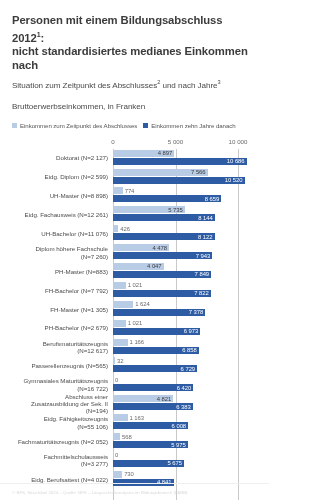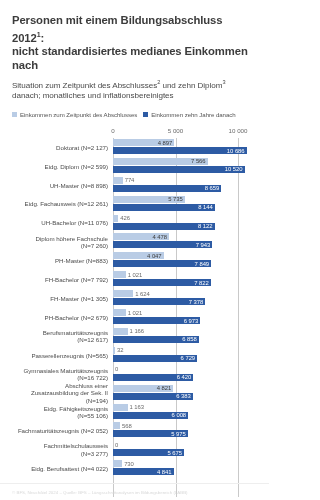--- a/index.html
+++ b/index.html
@@ -88,22 +88,23 @@
 <body>
 
 <div class="wrap">
 
   <div class="title">
     <span>Personen mit einem Bildungsabschluss 2012</span><sup>1</sup><span>:</span><br>
     <span>nicht standardisiertes medianes Einkommen nach</span><br>
   </div>
 
   <div class="subtitle">
-    <span>Situation zum Zeitpunkt des Abschlusses</span><sup>2</sup><span> und zehn Diplom</span><sup>3</sup><br>
-    <span>danach; monatliches und inflationsbereinigtes</span><br>
+    <span>Situation zum Zeitpunkt des Abschlusses</span><sup>2</sup><span> und nach Jahre</span><sup>3</sup><br>
+    <br>
+    <span>Bruttoerwerbseinkommen, in Franken</span>
   </div>
 
   <div class="legend" id="legend">
       <div class="legend-item">
         <span class="legend-swatch" style="background: rgb(185, 204, 229);"></span>
         <span class="legend-label">Einkommen zum Zeitpunkt des Abschlusses</span>
       </div>
       <div class="legend-item">
         <span class="legend-swatch" style="background: rgb(45, 91, 164);"></span>
         <span class="legend-label">Einkommen zehn Jahre danach</span>

